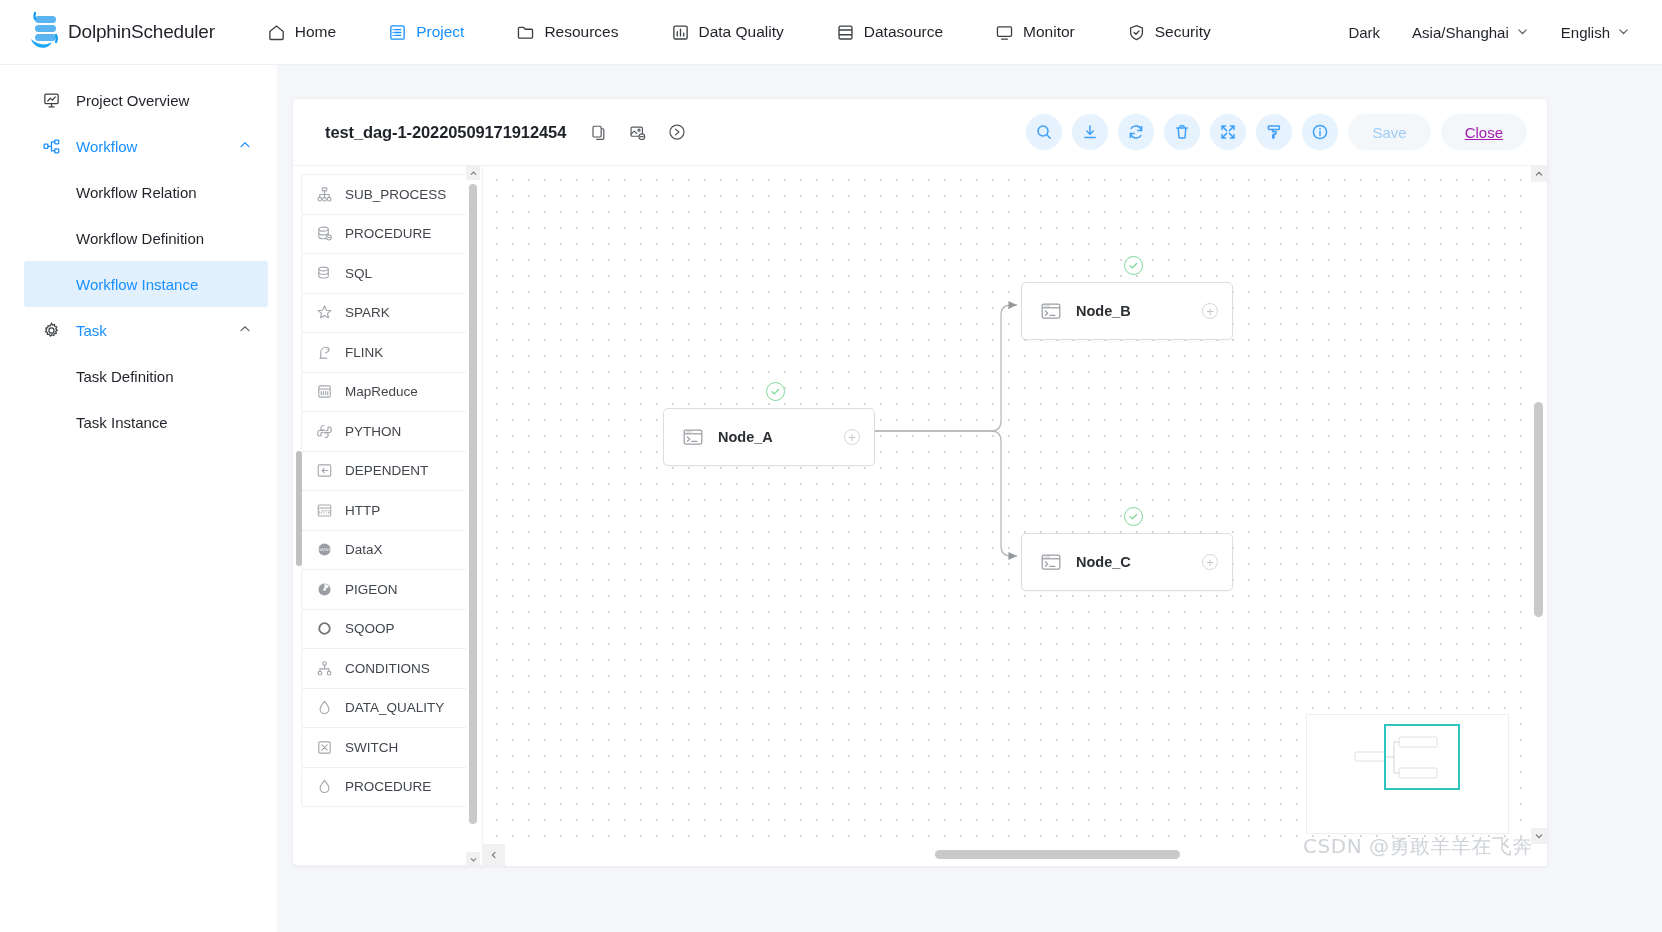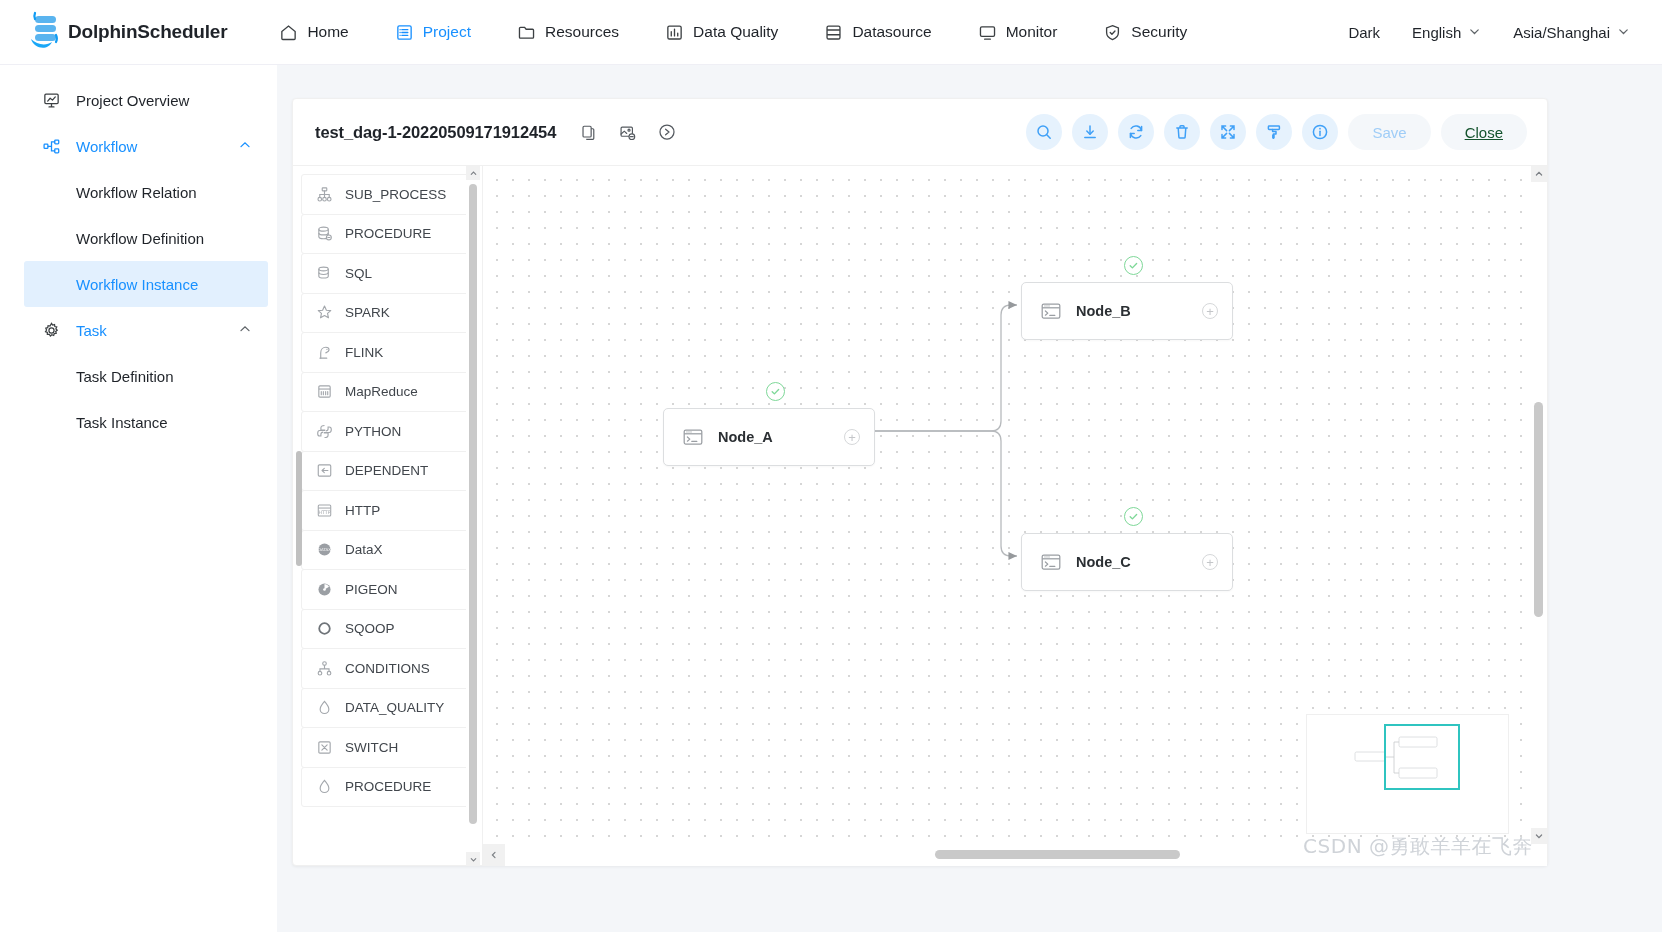--- a/index.html
+++ b/index.html
@@ -12,22 +12,22 @@
   body { position: relative; }
 
   
   .topnav {
     position: absolute; top: 0; left: 0; width: 1662px; height: 65px;
     background: #fff; border-bottom: 1px solid #efeff5;
     display: flex; align-items: center;
   }
   .brand { display: flex; align-items: center; margin-left: 22px; margin-right: 32px; }
   .brand-logo { width: 46px; height: 42px; position: relative; flex: none; }
-  .brand-name { font-size: 19px; font-weight: 700; color: #1f2329; letter-spacing: -.2px; }
-  .navitems { display: flex; align-items: center; gap: 6px; }
+  .brand-name { font-size: 19px; font-weight: 400; color: #1f2329; letter-spacing: -.2px; }
+  .navitems { display: flex; align-items: center; gap: 12px; }
   .navitem {
     display: flex; align-items: center; gap: 9px;
     padding: 0 20px; height: 64px; cursor: pointer;
     font-size: 15.5px; color: #1f2329;
   }
   .navitem.active { color: #1890ff; }
   .navitem svg { display:block; }
   .nav-right {
     margin-left: auto; display: flex; align-items: center; gap: 0; margin-right: 16px;
   }
@@ -58,41 +58,41 @@
   .main {
     position: absolute; top: 65px; left: 277px; width: 1385px; height: 867px;
     background: #f4f6f9;
   }
   .card {
     position: absolute; left: 15px; top: 33px; width: 1256px; height: 768px;
     background: #fff; border-radius: 4px; box-shadow: 0 1px 3px rgba(0,0,0,.06);
     border: 1px solid #f0f0f0;
   }
   .card-header {
-    height: 67px; display: flex; align-items: center; padding: 0 20px 0 22px;
+    height: 67px; display: flex; align-items: center; padding: 0 20px 0 32px;
     border-bottom: 1px solid #f0f0f0;
   }
   .dag-title {
     font-size: 16.5px; font-weight: 700; color: #1f2329; letter-spacing: -.1px;
   }
   .title-icons { display: flex; align-items: center; gap: 22px; margin-left: 24px; }
   .ticon { cursor: pointer; display: flex; color: #54595f; }
   .hdr-right { margin-left: auto; display: flex; align-items: center; gap: 10px; }
   .cbtn {
     width: 36px; height: 36px; border-radius: 50%; background: #e6f2fd;
     display: flex; align-items: center; justify-content: center; cursor: pointer;
     color: #3fa0f7;
   }
   .pillbtn {
     height: 36px; padding: 0 24px; border-radius: 18px; border: none;
     font-size: 15px; cursor: pointer; display:flex; align-items:center;
     font-family: "Liberation Sans", sans-serif;
   }
   .pillbtn.save { background: #f4f7fa; color: #9fcdf7; }
-  .pillbtn.close { background: #f4f7fa; color: #14532d; text-decoration: underline; }
+  .pillbtn.close { background: #f4f7fa; color: #a21caf; text-decoration: underline; }
 
   
   .card-body { display: flex; height: 700px; position: relative; }
   .tasklist {
     width: 190px; height: 700px; position: relative; overflow: hidden;
     border-right: 1px solid #f0f0f0; padding: 8px 10px 0 8px;
   }
   .task-item {
     height: 40.5px; display: flex; align-items: center; gap: 12px;
     border: 1px solid #f0f0f0; border-radius: 3px; margin-bottom: -1px;
@@ -258,29 +258,29 @@
       </span>
       <span>Security</span>
     </div>
   </div>
 
   <div class="nav-right">
     <div class="nav-right-item">
       <span>Dark</span>
     </div>
     <div class="nav-right-item">
-      <span>English</span>
+      <span>Asia/Shanghai</span>
       <span class="caret">
         <svg width="13" height="13" viewBox="0 0 14 14" fill="none" stroke="#5f6468" stroke-width="1.3">
             <path d="M3 5.3 L7 9.2 L11 5.3" stroke-linecap="round"></path>
           </svg>
       </span>
     </div>
     <div class="nav-right-item">
-      <span>Asia/Shanghai</span>
+      <span>English</span>
       <span class="caret">
         <svg width="13" height="13" viewBox="0 0 14 14" fill="none" stroke="#5f6468" stroke-width="1.3">
             <path d="M3 5.3 L7 9.2 L11 5.3" stroke-linecap="round"></path>
           </svg>
       </span>
     </div>
   </div>
 </div>
 
 <div class="sidebar">

